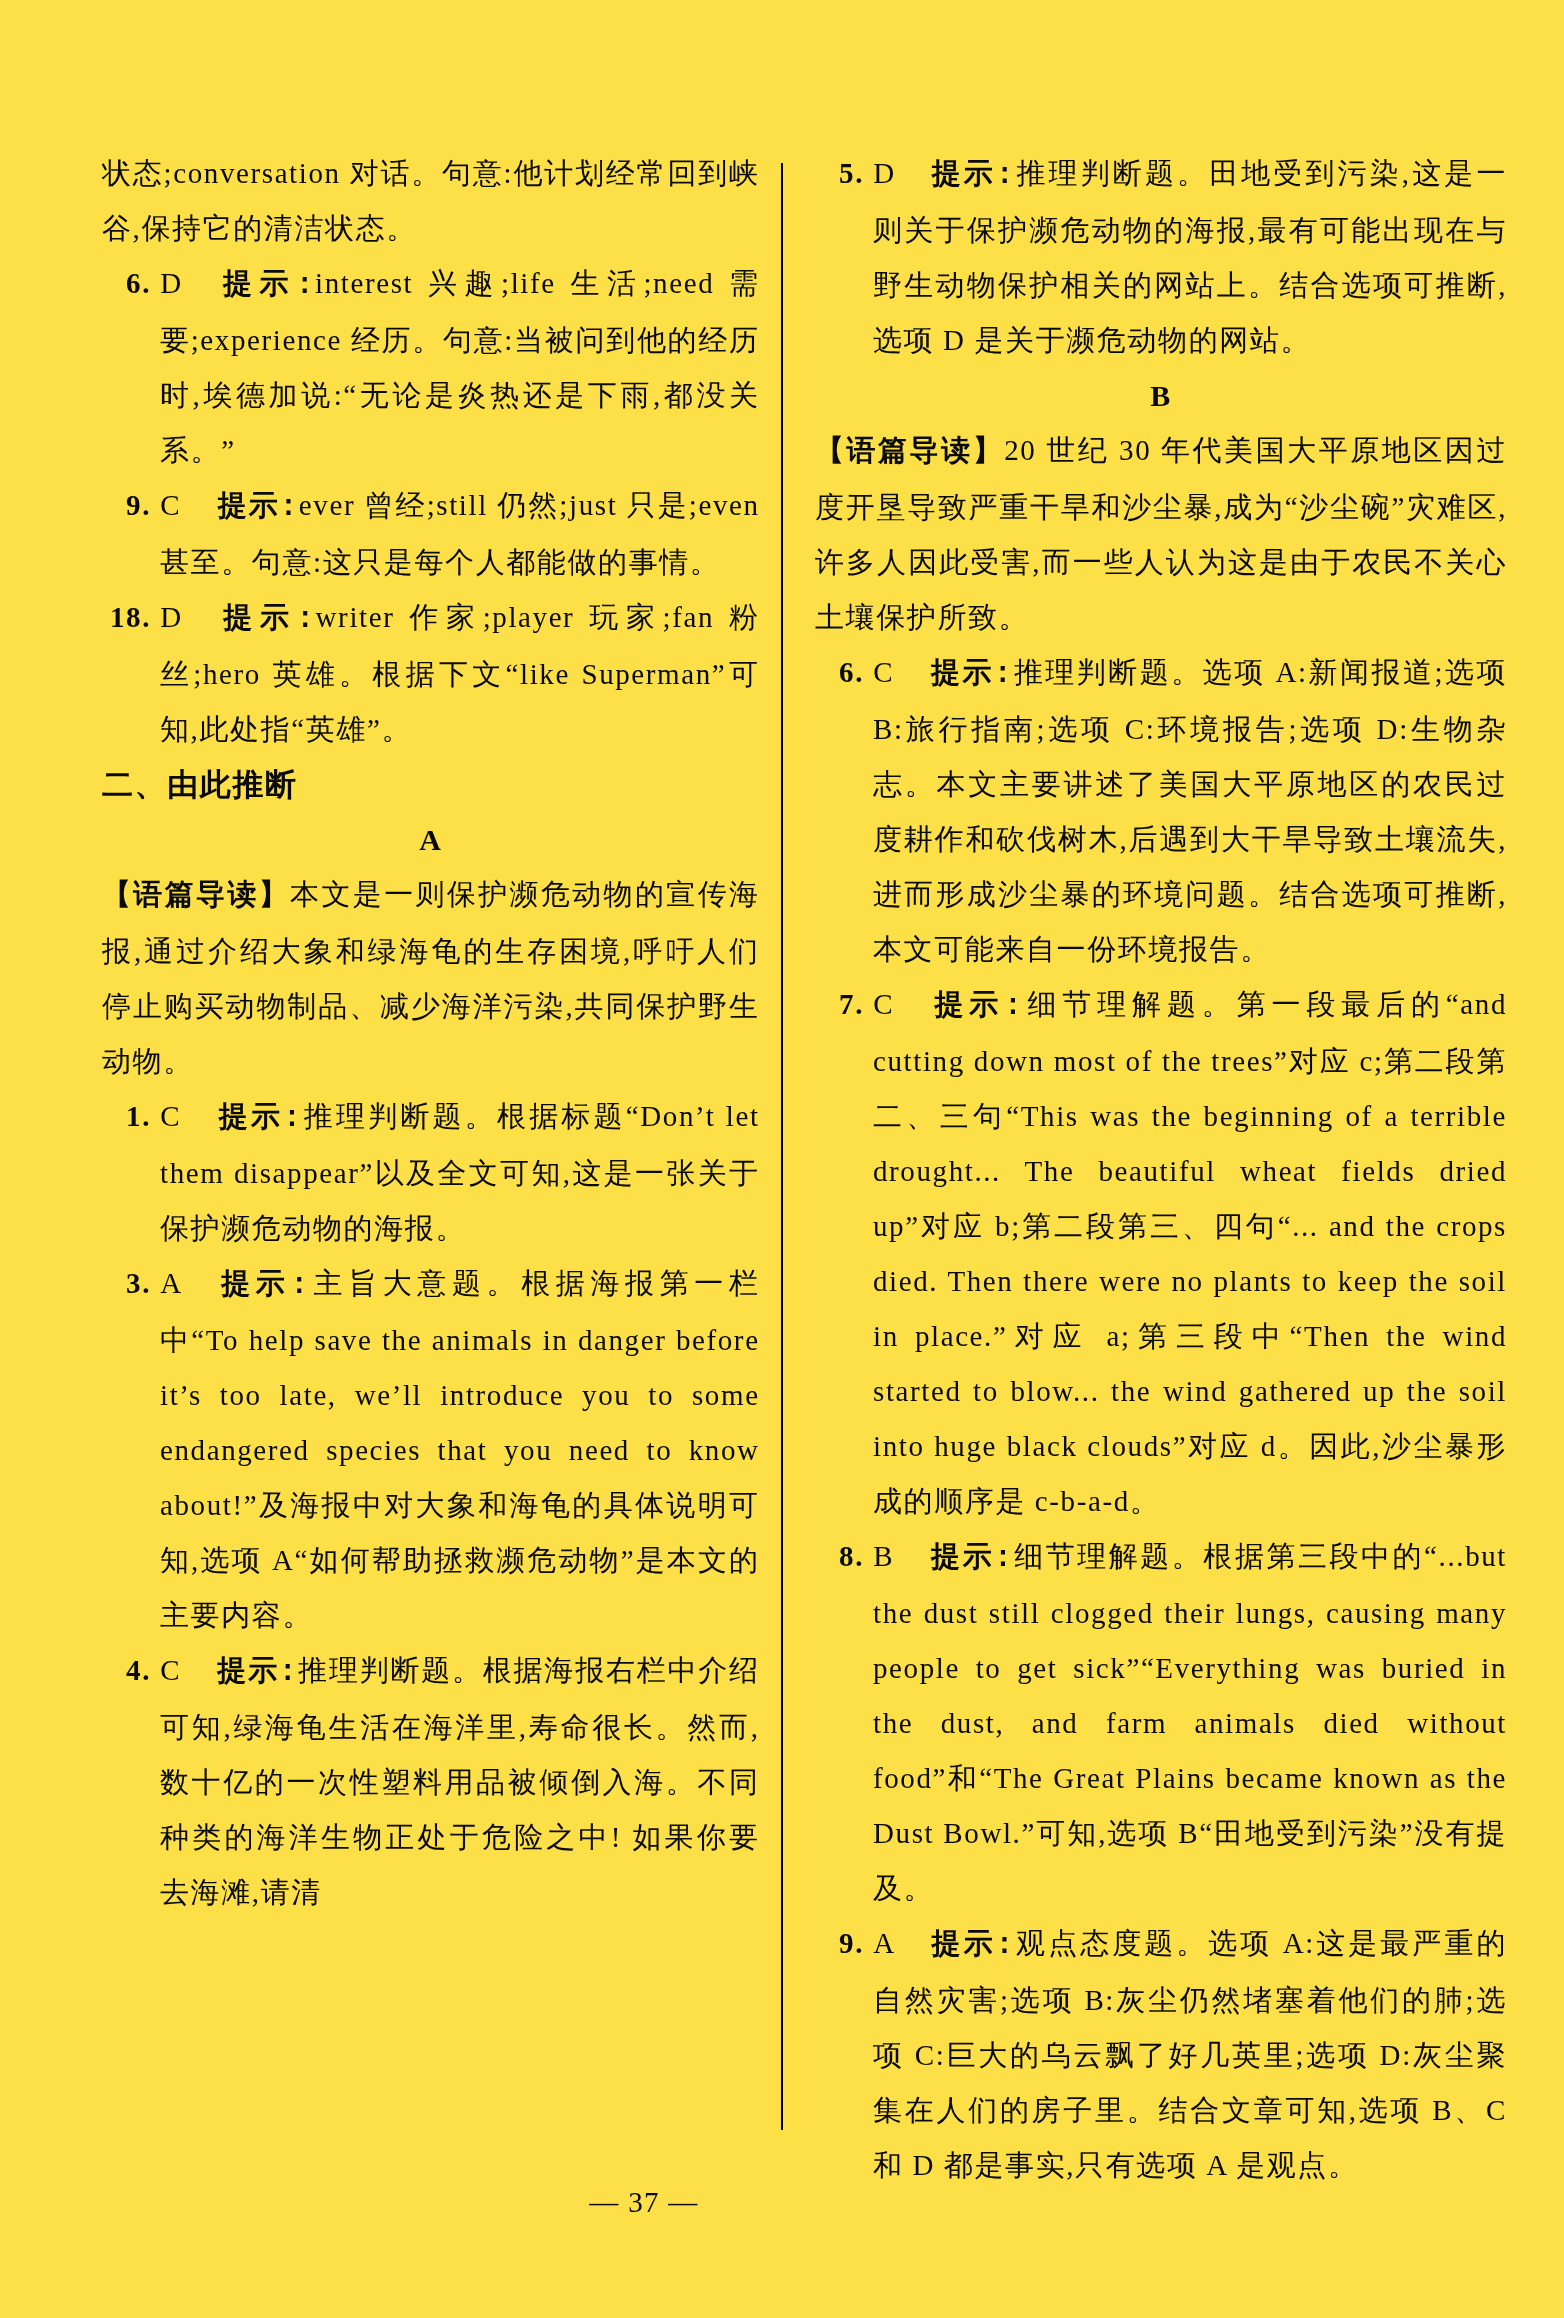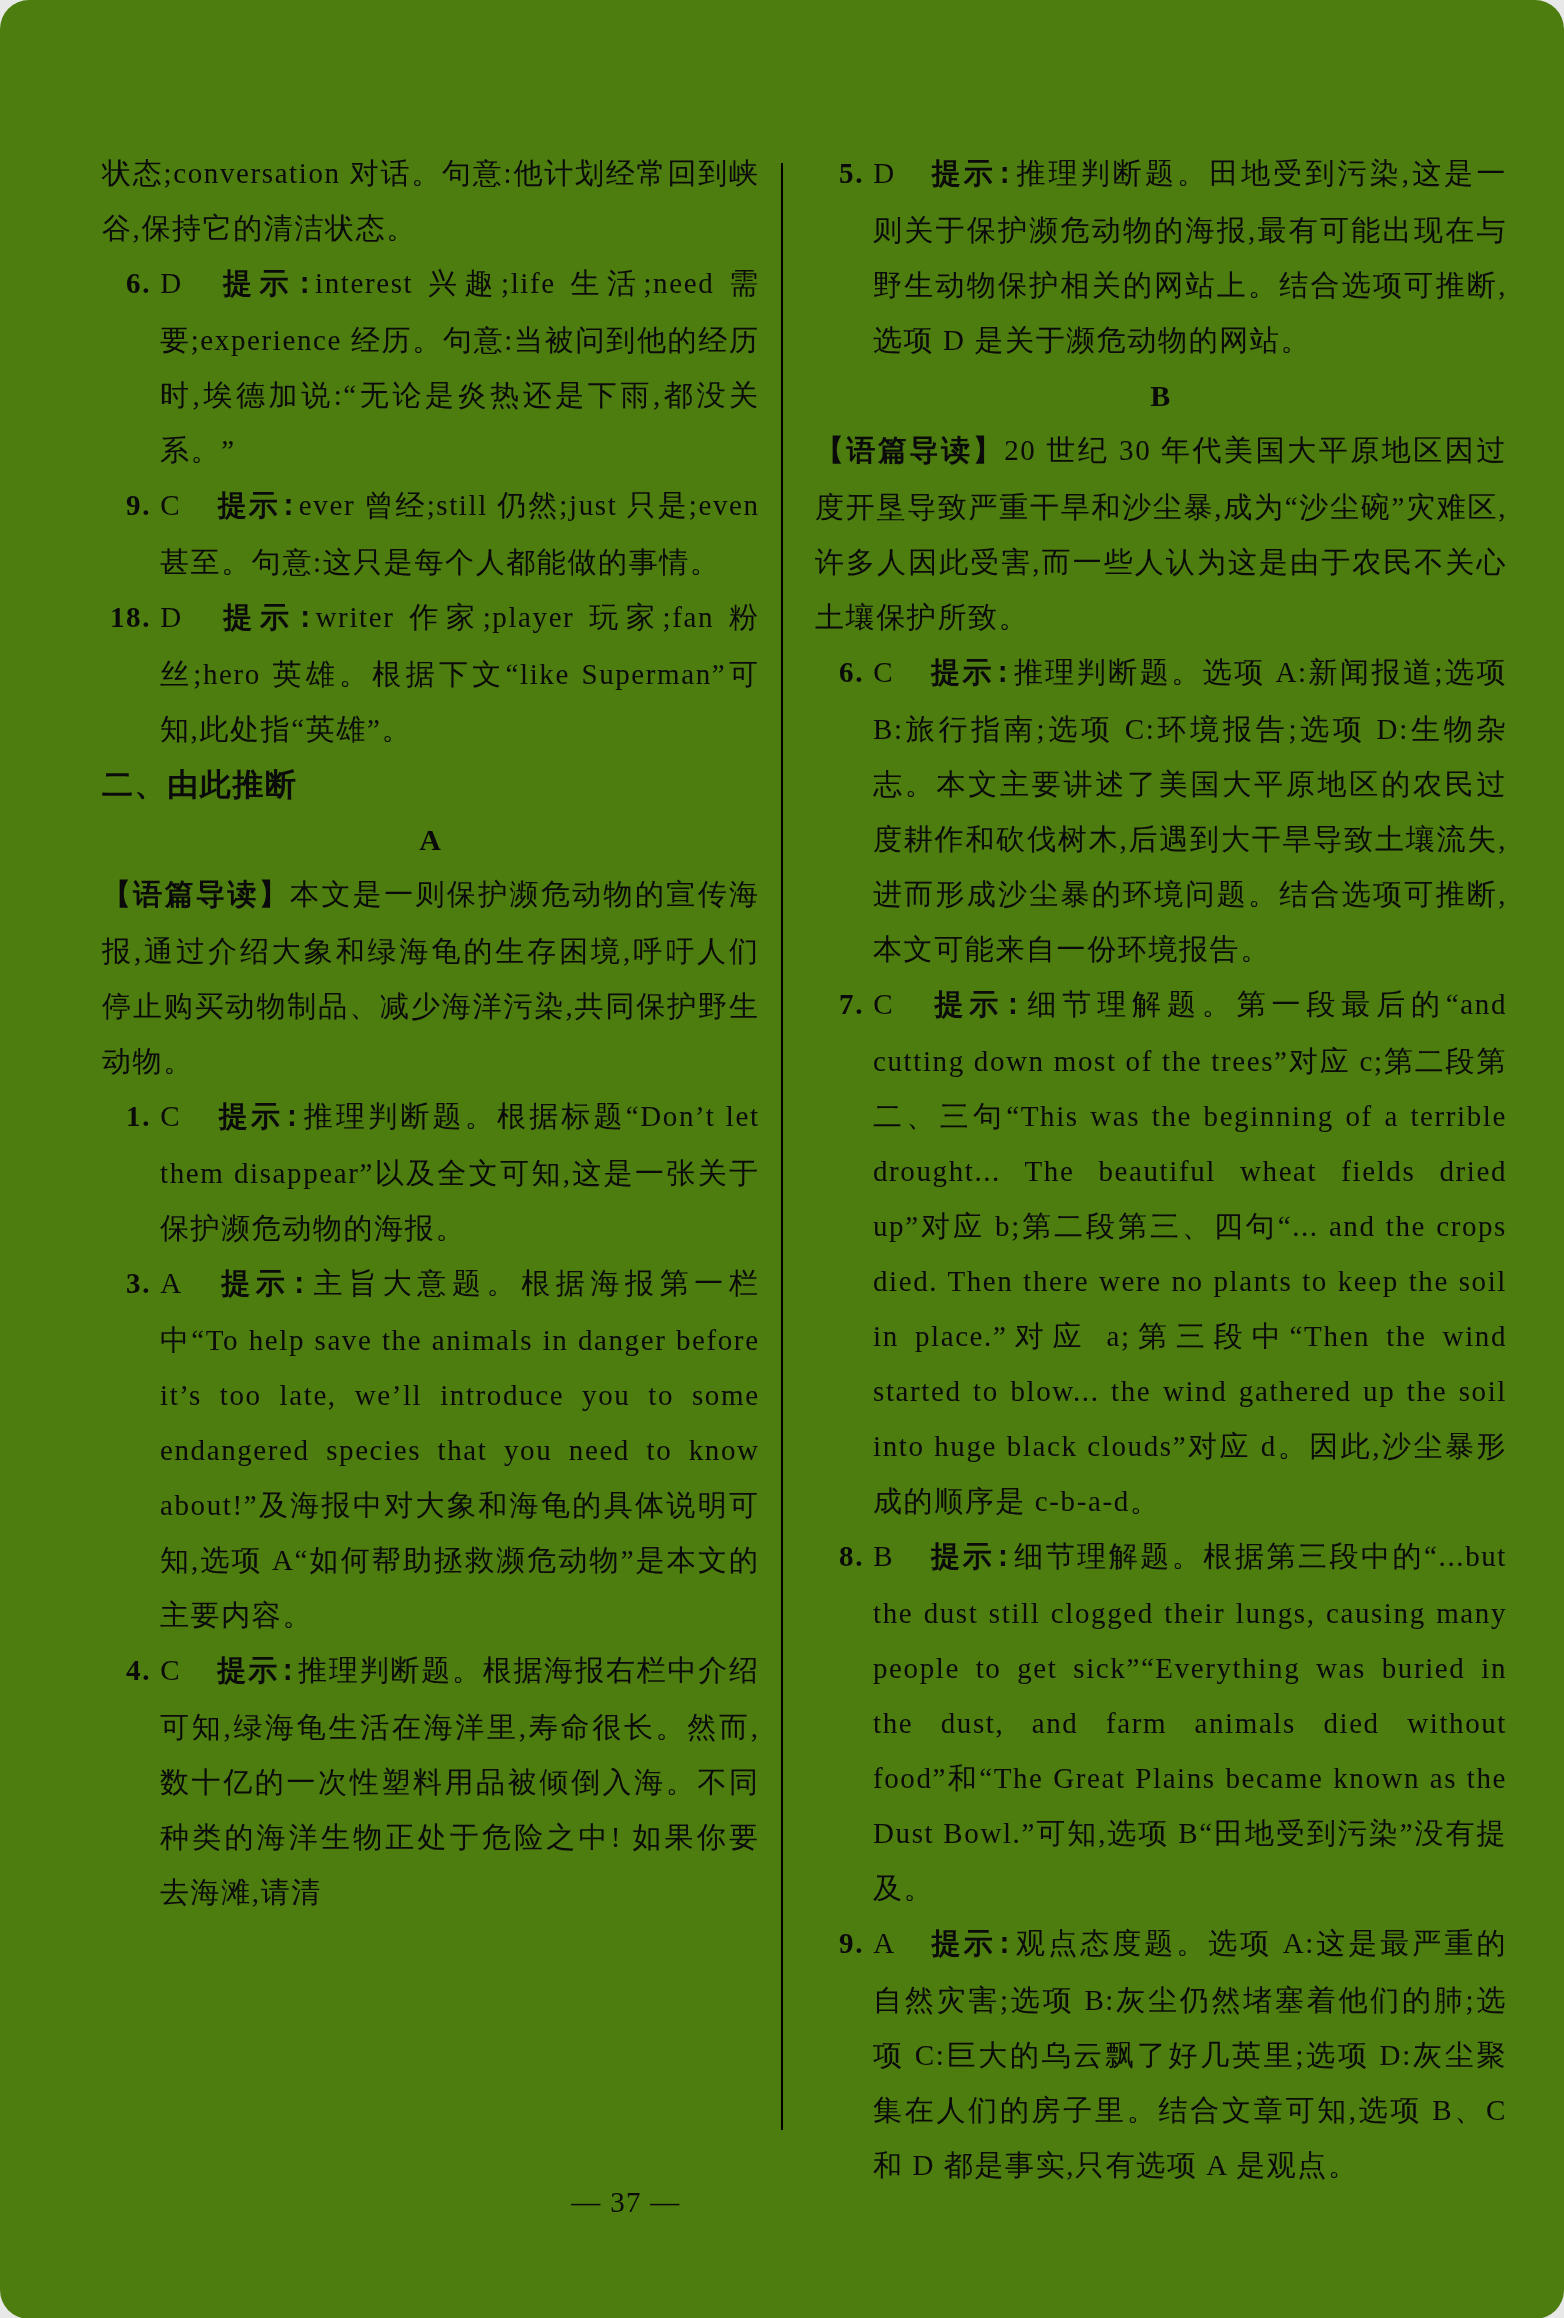--- a/index.html
+++ b/index.html
@@ -1,24 +1,23 @@
 <!DOCTYPE html>
 <html style="font-size:10.5px"><head>
 <meta charset="utf-8">
 <style>
   html, body { margin: 0; padding: 0; background: #e8e8e8; }
   .page {
     position: relative;
     width: 1564px;
     height: 2319px;
-    background: #4d7c0f;
+    background: #fde047;
     color: #0a0a0a;
     font-family: "Liberation Serif", "DejaVu Serif", serif;
     overflow: hidden;
-    border-radius: 29px;
   }
   .columns {
     position: absolute;
     top: 146px;
     left: 0;
     width: 1564px;
     display: flex;
     align-items: flex-start;
   }
   .col {
@@ -72,21 +71,21 @@
     position: absolute;
     left: 781px;
     top: 163px;
     width: 2px;
     height: 1967px;
     background: #000;
   }
   .footer {
     position: absolute;
     top: 2186px;
-    left: 0;
+    left: 18px;
     width: 1252px;
     text-align: center;
     font-size: 29px;
     letter-spacing: 1.3px;
     font-family: "Liberation Serif", "DejaVu Serif", serif;
   }
 </style>
 </head>
 <body>
 

